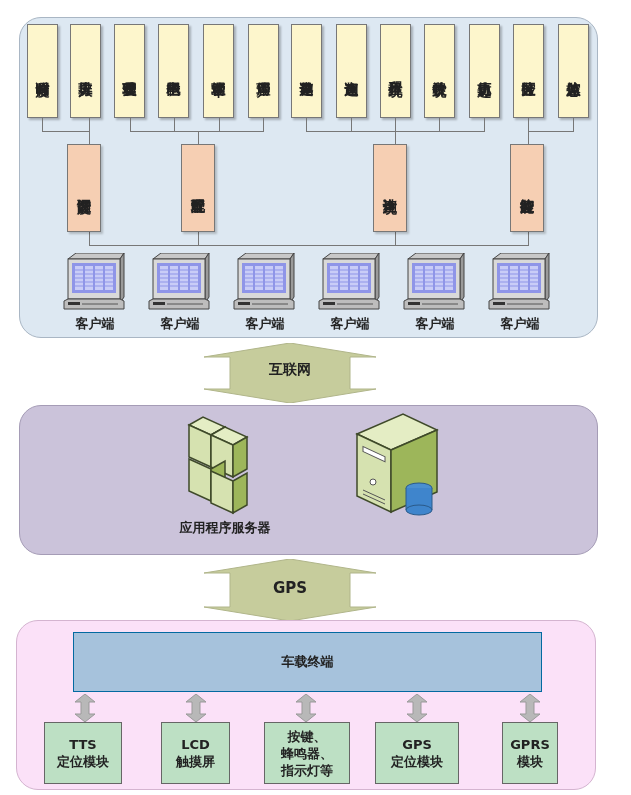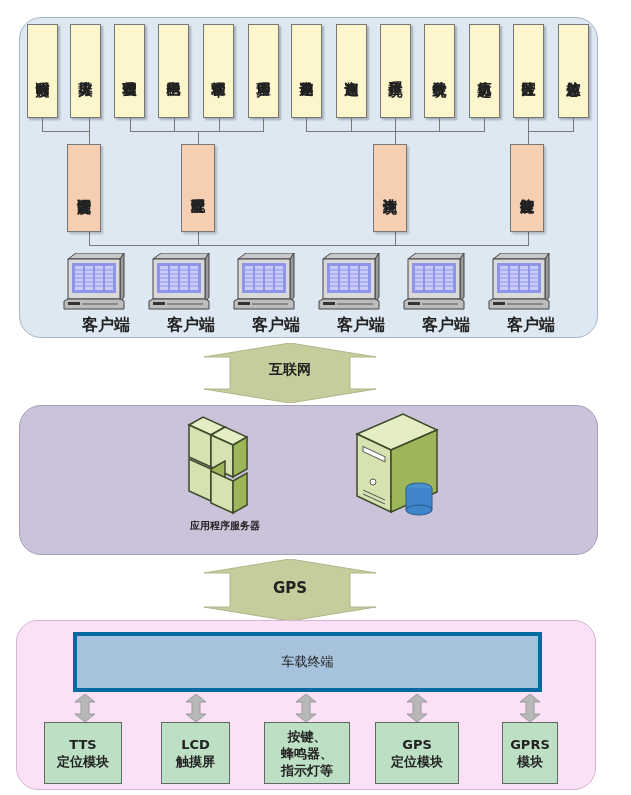--- a/index.html
+++ b/index.html
@@ -10,27 +10,27 @@
   #p3{left:16px;top:620px;width:580px;height:170px;background:#fbe1f8;border:1px solid #d4b4d0;}
   .func{position:absolute;top:24px;width:31px;height:94px;background:#fdf6cc;border:1px solid #777;box-sizing:border-box;
         box-shadow:2px 2px 2px rgba(0,0,0,.25);font-weight:bold;font-size:14px;line-height:17px;color:#222;
         writing-mode:vertical-rl;text-orientation:upright;display:flex;align-items:center;justify-content:center;letter-spacing:0;}
   .group{position:absolute;top:144px;width:34px;height:88px;background:#f6cfb3;border:1px solid #777;box-sizing:border-box;
         box-shadow:2px 2px 2px rgba(0,0,0,.2);font-weight:bold;font-size:14px;line-height:17px;color:#222;
         writing-mode:vertical-rl;text-orientation:upright;display:flex;align-items:center;justify-content:center;}
   .ln{position:absolute;background:#777;}
   .client{position:absolute;top:253px;width:70px;}
   .client svg{display:block;margin:0 auto;}
-  .client .lbl{text-align:right;font-weight:bold;font-size:16px;color:#222;margin-top:2px;}
+  .client .lbl{text-align:center;font-weight:bold;font-size:13px;color:#222;margin-top:2px;}
   .arrow{position:absolute;}
   .arrow .txt{position:absolute;left:0;right:0;text-align:center;font-weight:bold;color:#222;}
   .server{position:absolute;text-align:center;}
-  .server .lbl{font-weight:bold;font-size:10px;color:#222;}
-  #terminal{position:absolute;left:73px;top:632px;width:469px;height:60px;background:#a6c2dc;border:4px solid #0369a1;
-            box-sizing:border-box;display:flex;align-items:center;justify-content:center;font-weight:normal;font-size:13px;color:#222;}
+  .server .lbl{font-weight:bold;font-size:13px;color:#222;}
+  #terminal{position:absolute;left:73px;top:632px;width:469px;height:60px;background:#a6c2dc;border:1px solid #0369a1;
+            box-sizing:border-box;display:flex;align-items:center;justify-content:center;font-weight:bold;font-size:13px;color:#222;}
   .mod{position:absolute;top:722px;height:62px;background:#bde0c4;border:1px solid #666;box-sizing:border-box;
        display:flex;align-items:center;justify-content:center;text-align:center;font-weight:bold;font-size:13px;line-height:17px;color:#222;white-space:pre-line;}
   .darr{position:absolute;top:694px;width:24px;height:28px;}
 </style>
 </head>
 <body>
 
 <div class="panel" id="p1"></div>
 
 <div class="func" style="left:27px">临时调度</div>

